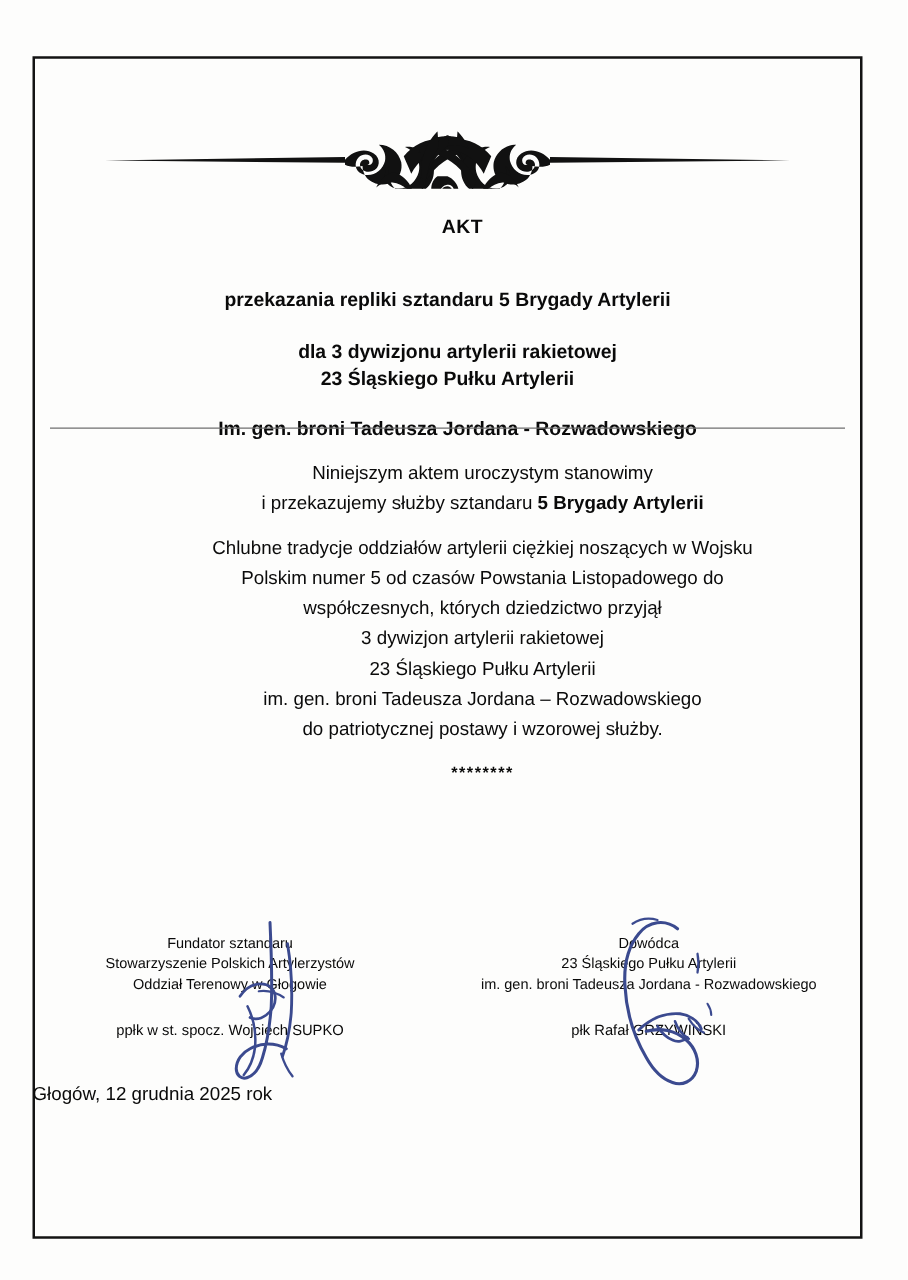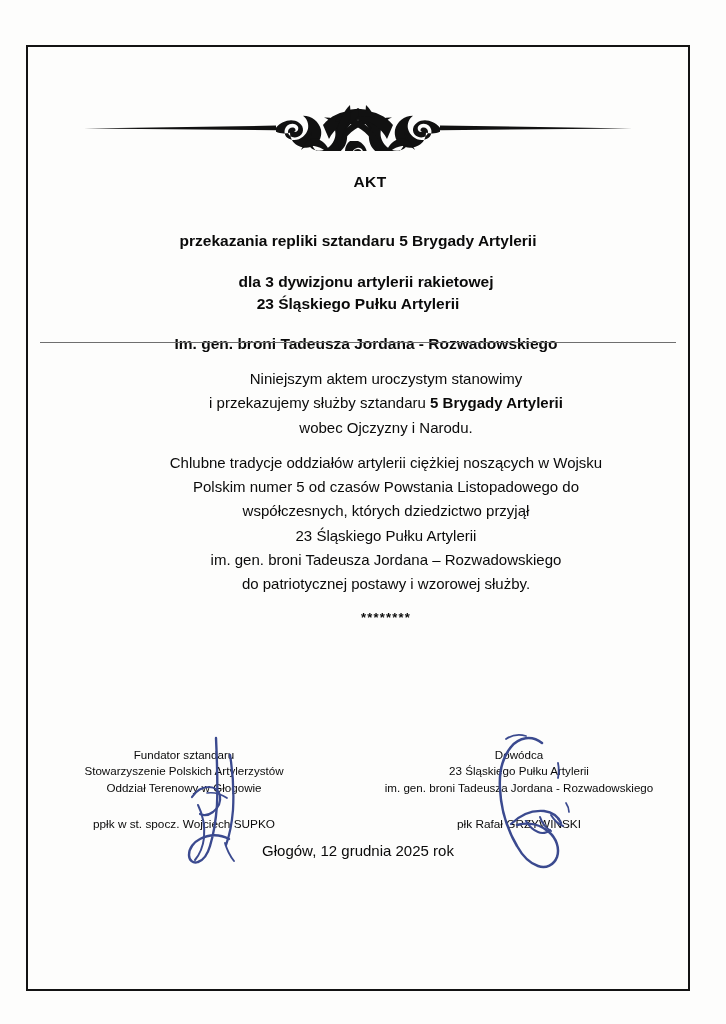--- a/index.html
+++ b/index.html
@@ -144,23 +144,23 @@
   }
   .ink {
     position: absolute;
     pointer-events: none;
   }
   .ink svg { display: block; overflow: visible; }
 
   .date-line {
     position: absolute;
     left: 0;
-    top: 797px;
-    width: 100%;
-    text-align: center;
+    top: 822px;
+    width: 100%;
+    text-align: left;
     font-size: 15px;
   }
 </style>
 </head>
 <body>
 
 <div class="page"></div>
 
 <div class="frame"></div>
 
@@ -212,27 +212,27 @@
     <div class="title-line title-gap-lg">dla 3 dywizjonu artylerii rakietowej</div>
     <div class="title-line title-gap-sm">23 Śląskiego Pułku Artylerii</div>
     <div class="title-line title-gap-lg">Im. gen. broni Tadeusza Jordana - Rozwadowskiego</div>
   </div>
 
   <div class="rule"></div>
 
   <div class="body-block">
     <div class="body-line">Niniejszym aktem uroczystym stanowimy</div>
     <div class="body-line"><span>i przekazujemy służby sztandaru </span><b>5 Brygady Artylerii</b></div>
-    <div class="body-line">wobec Ojczyzny i Narodu.</div>
 
     <div class="para-gap"></div>
 
     <div class="body-line">Chlubne tradycje oddziałów artylerii ciężkiej noszących w Wojsku</div>
     <div class="body-line">Polskim numer 5 od czasów Powstania Listopadowego do</div>
     <div class="body-line">współczesnych, których dziedzictwo przyjął</div>
+    <div class="body-line">3 dywizjon artylerii rakietowej</div>
     <div class="body-line">23 Śląskiego Pułku Artylerii</div>
     <div class="body-line">im. gen. broni Tadeusza Jordana – Rozwadowskiego</div>
     <div class="body-line">do patriotycznej postawy i wzorowej służby.</div>
 
     <div class="stars">********</div>
   </div>
 
   <div class="sig-row">
 
     <div class="sig-col left">

